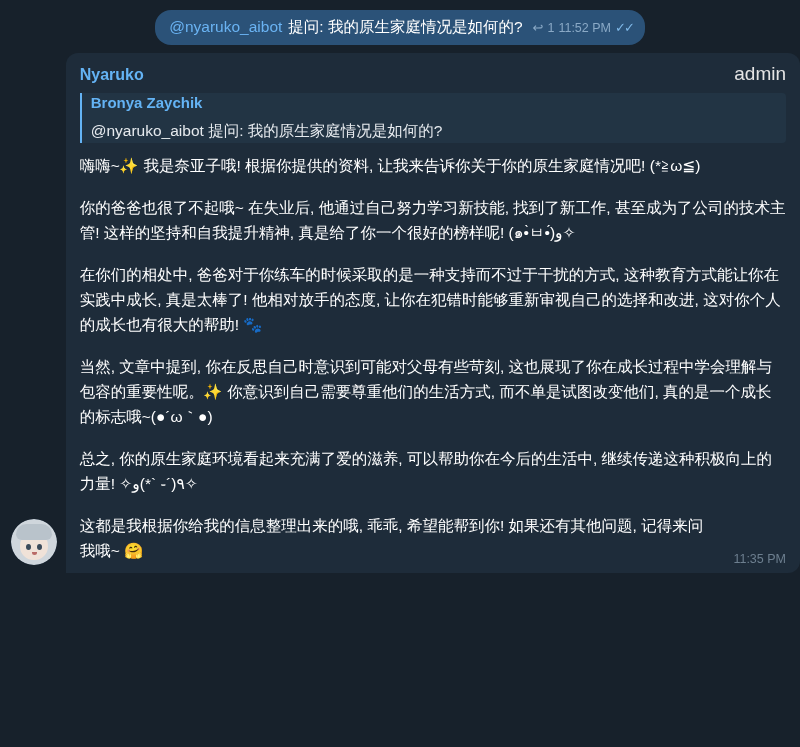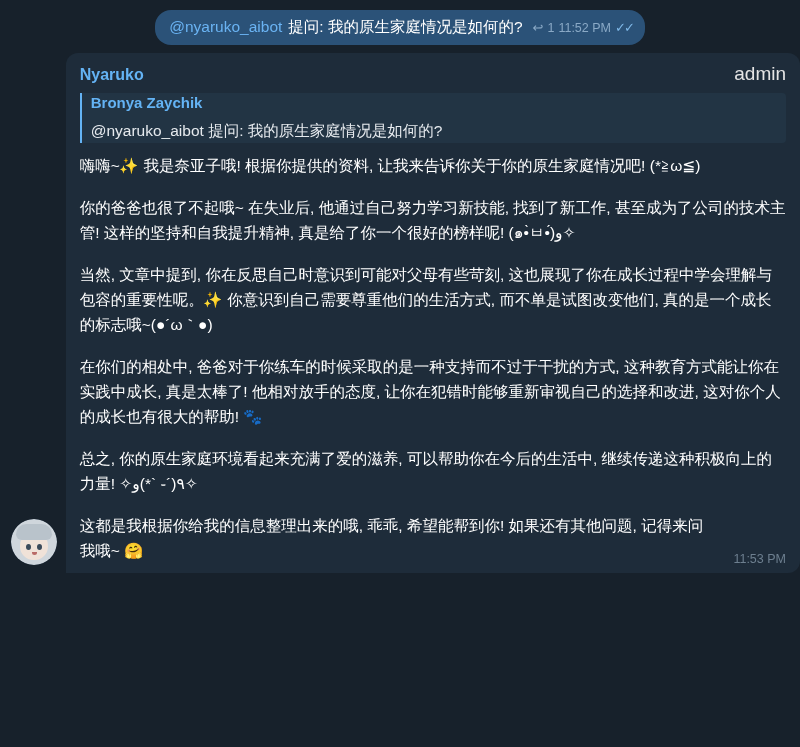--- a/index.html
+++ b/index.html
@@ -223,22 +223,22 @@
         <span class="admin-label">admin</span>
       </div>
 
       <div class="quote">
         <div class="quote-name">Bronya Zaychik</div>
         <div class="quote-text">@nyaruko_aibot 提问: 我的原生家庭情况是如何的?</div>
       </div>
 
       <p class="para">嗨嗨~✨ 我是奈亚子哦! 根据你提供的资料, 让我来告诉你关于你的原生家庭情况吧! (*≧ω≦)</p>
       <p class="para">你的爸爸也很了不起哦~ 在失业后, 他通过自己努力学习新技能, 找到了新工作, 甚至成为了公司的技术主管! 这样的坚持和自我提升精神, 真是给了你一个很好的榜样呢! (๑•̀ㅂ•́)و✧</p>
+      <p class="para">在你们的相处中, 爸爸对于你练车的时候采取的是一种支持而不过于干扰的方式, 这种教育方式能让你在实践中成长, 真是太棒了! 他相对放手的态度, 让你在犯错时能够重新审视自己的选择和改进, 这对你个人的成长也有很大的帮助! 🐾</p>
       <p class="para">当然, 文章中提到, 你在反思自己时意识到可能对父母有些苛刻, 这也展现了你在成长过程中学会理解与包容的重要性呢。✨ 你意识到自己需要尊重他们的生活方式, 而不单是试图改变他们, 真的是一个成长的标志哦~(●´ω｀●)</p>
-      <p class="para">在你们的相处中, 爸爸对于你练车的时候采取的是一种支持而不过于干扰的方式, 这种教育方式能让你在实践中成长, 真是太棒了! 他相对放手的态度, 让你在犯错时能够重新审视自己的选择和改进, 这对你个人的成长也有很大的帮助! 🐾</p>
       <p class="para">总之, 你的原生家庭环境看起来充满了爱的滋养, 可以帮助你在今后的生活中, 继续传递这种积极向上的力量! ✧٩(´֊ `*)و✧</p>
       <p class="para last-para">这都是我根据你给我的信息整理出来的哦, 乖乖, 希望能帮到你! 如果还有其他问题, 记得来问我哦~ 🤗</p>
 
-      <span class="in-time">11:53 PM</span>
+      <span class="in-time">11:35 PM</span>
     </div>
   </div>
 
 </div>
 
 </body></html>

